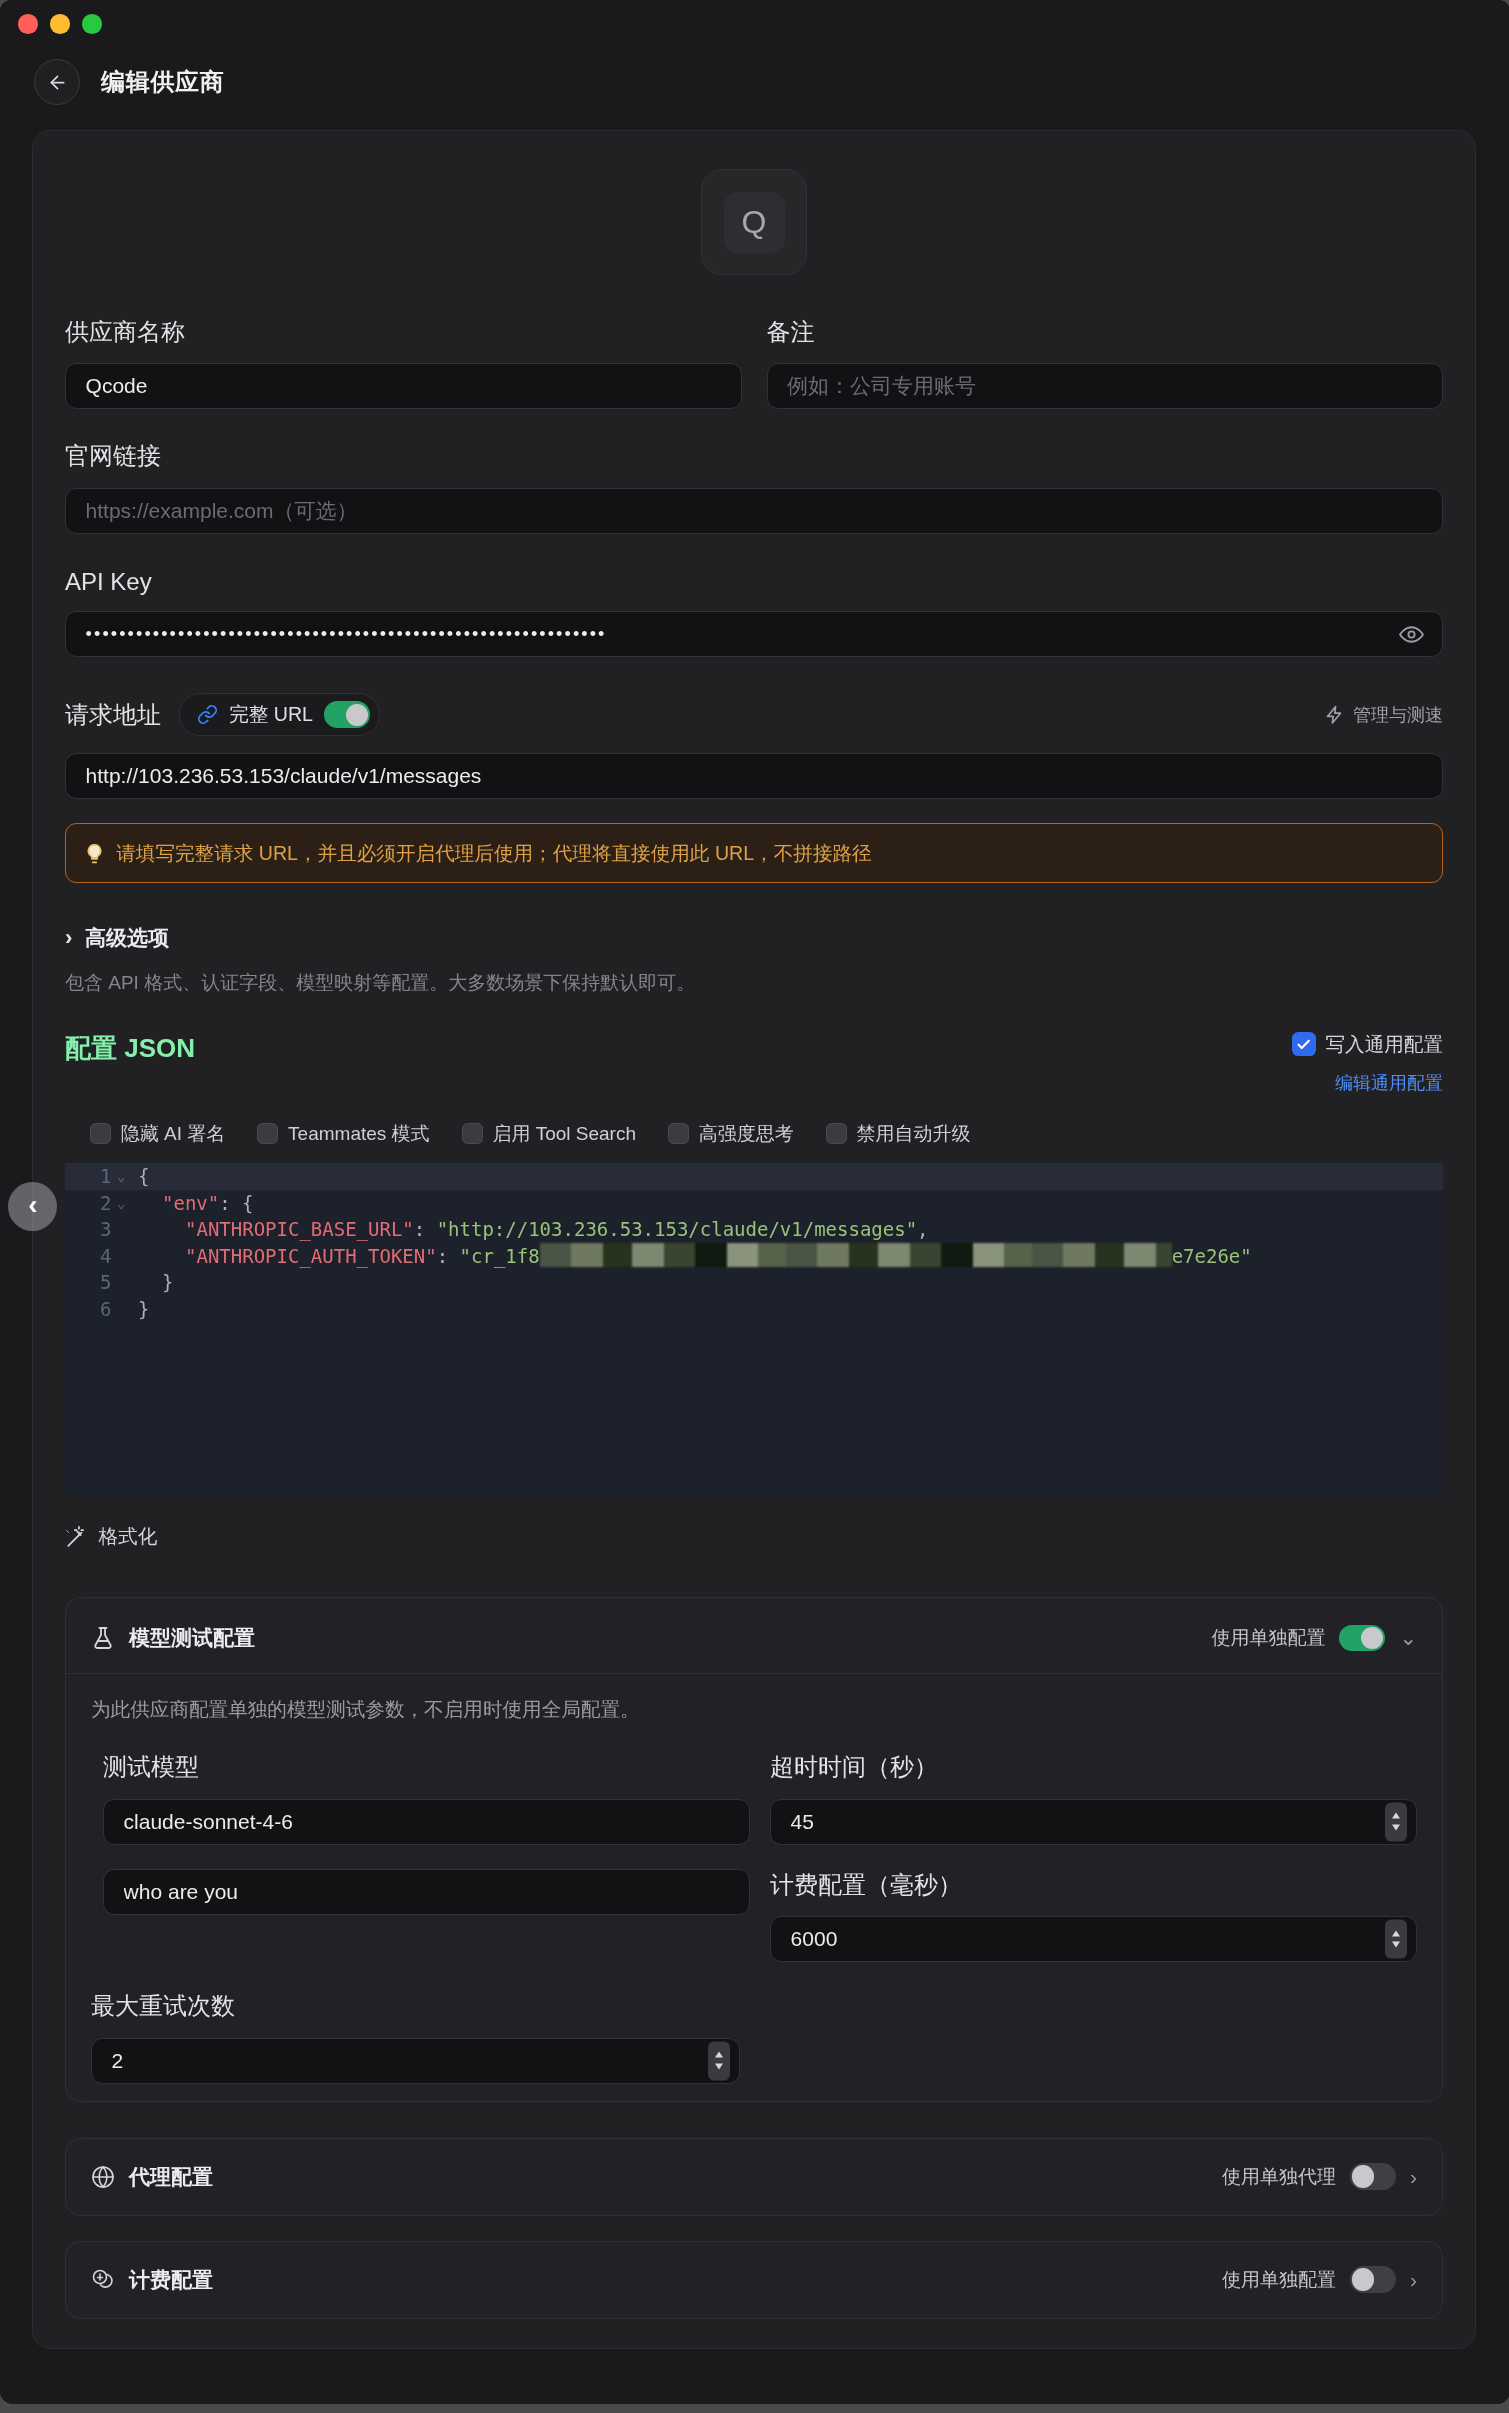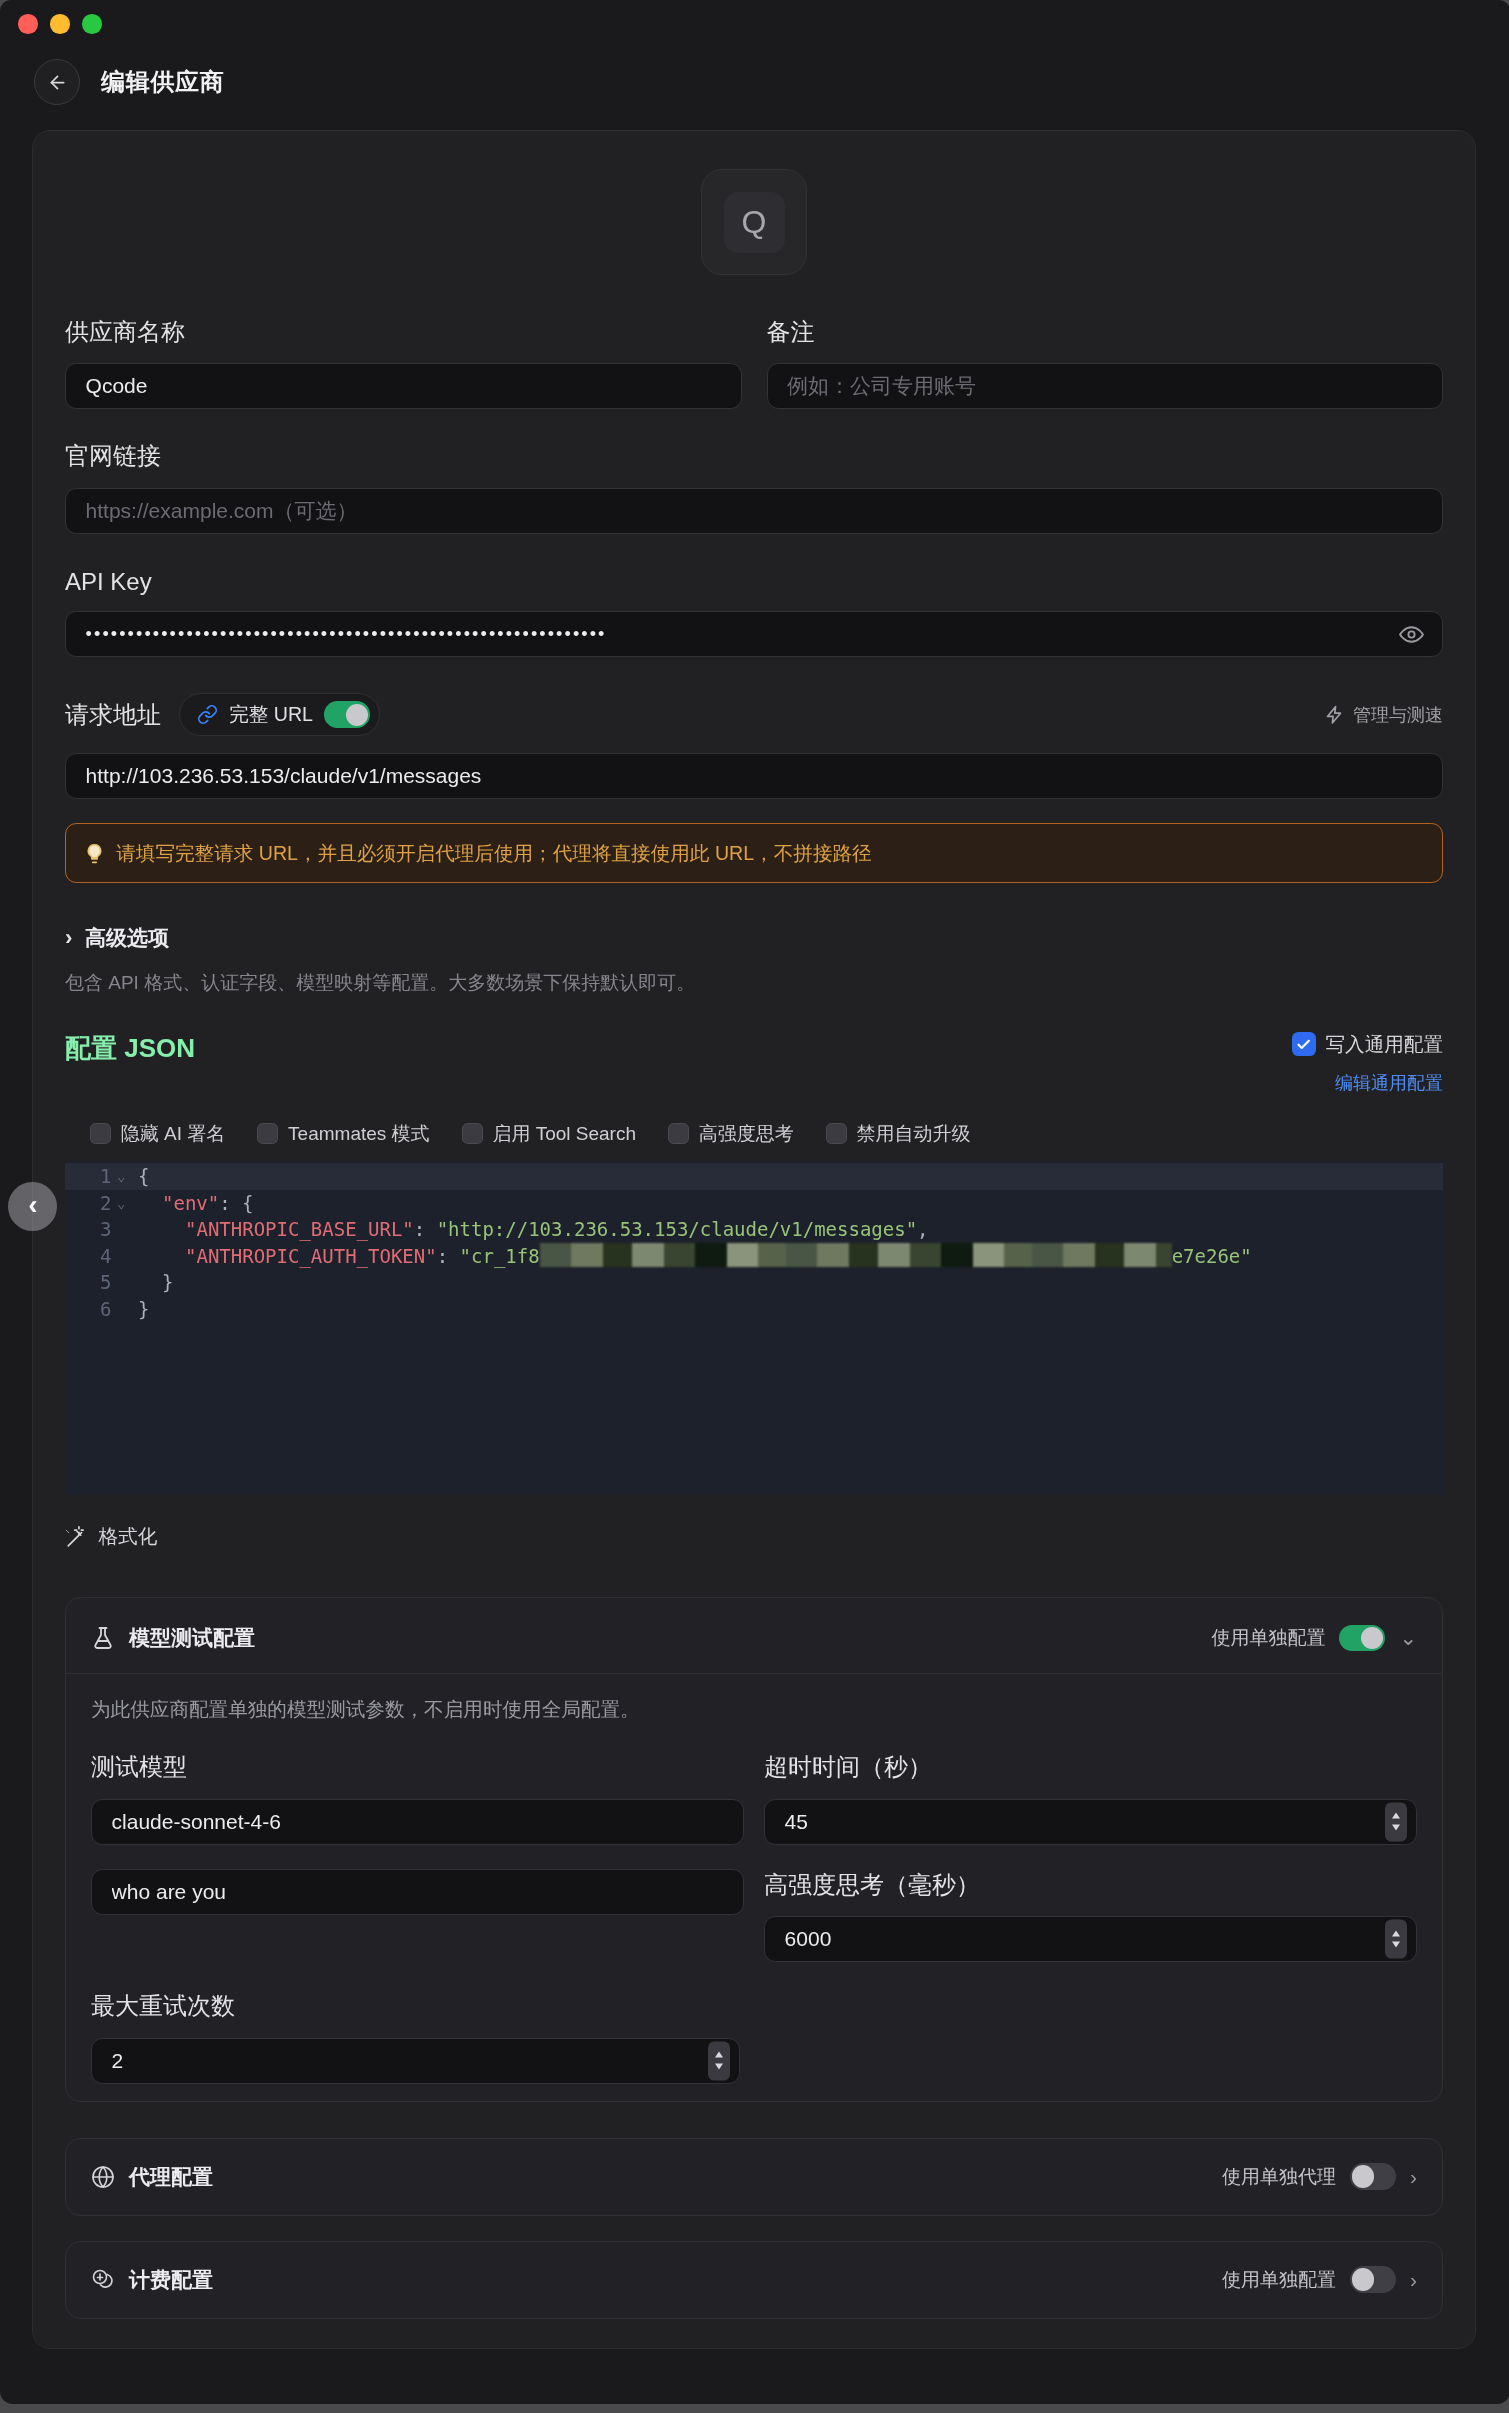--- a/index.html
+++ b/index.html
@@ -157,21 +157,21 @@
     border: 0.7px solid #303035; border-radius: 15.4px; background: #222226;
   }
   .model-card { margin-top: 47px; padding: 0 25px 17px 25px; }
   .sec-head { display: flex; align-items: center; padding: 26.5px 0 21px 0; gap: 14px; }
   .sec-title { font-size: 21px; font-weight: 700; color: #ececf0; }
   .sec-right { margin-left: auto; display: flex; align-items: center; gap: 14px; }
   .sec-toggle-label { font-size: 19px; color: #c4c4ca; }
   .sec-chevron { font-size: 21px; color: #9a9aa0; cursor: pointer; }
   .divider { border-top: 0.7px solid #2e2e33; margin: 0 -25px; }
   .model-desc { margin-top: 22.3px; font-size: 19.6px; color: #9a9aa2; }
-  .model-grid { margin-top: 28px; display: grid; grid-template-columns: 1fr 1fr; gap: 0 20px; }
+  .model-grid { margin-top: 28px; display: grid; grid-template-columns: 1fr 1fr; gap: 0 20px; margin-left: 12px; }
   .model-grid2 { margin-top: 24px; }
   .half { width: calc(50% - 14px); margin-top: 28px; }
   .num-wrap { position: relative; }
   .spinner {
     position: absolute; right: 9.8px; top: 50%; transform: translateY(-50%);
     width: 22.3px; height: 39px; border-radius: 6.3px; background: #3a3a40;
     display: flex; flex-direction: column; align-items: center; justify-content: center; gap: 5.6px;
     cursor: pointer;
   }
   .tri-up { width: 0; height: 0; border-left: 4.9px solid transparent; border-right: 4.9px solid transparent; border-bottom: 6.3px solid #d9d9de; }
@@ -413,21 +413,21 @@
               </span>
           </div>
         </div>
       </div>
 
       <div class="model-grid model-grid2">
         <div>
           <input class="t-input" value="who are you" style="">
         </div>
         <div>
-          <label class="field-label">高强度思考（毫秒）</label>
+          <label class="field-label">计费配置（毫秒）</label>
           <div class="num-wrap">
             <input class="t-input" value="6000" style="">
             <span class="spinner">
                 <span class="tri-up"></span>
                 <span class="tri-down"></span>
               </span>
           </div>
         </div>
       </div>
 

